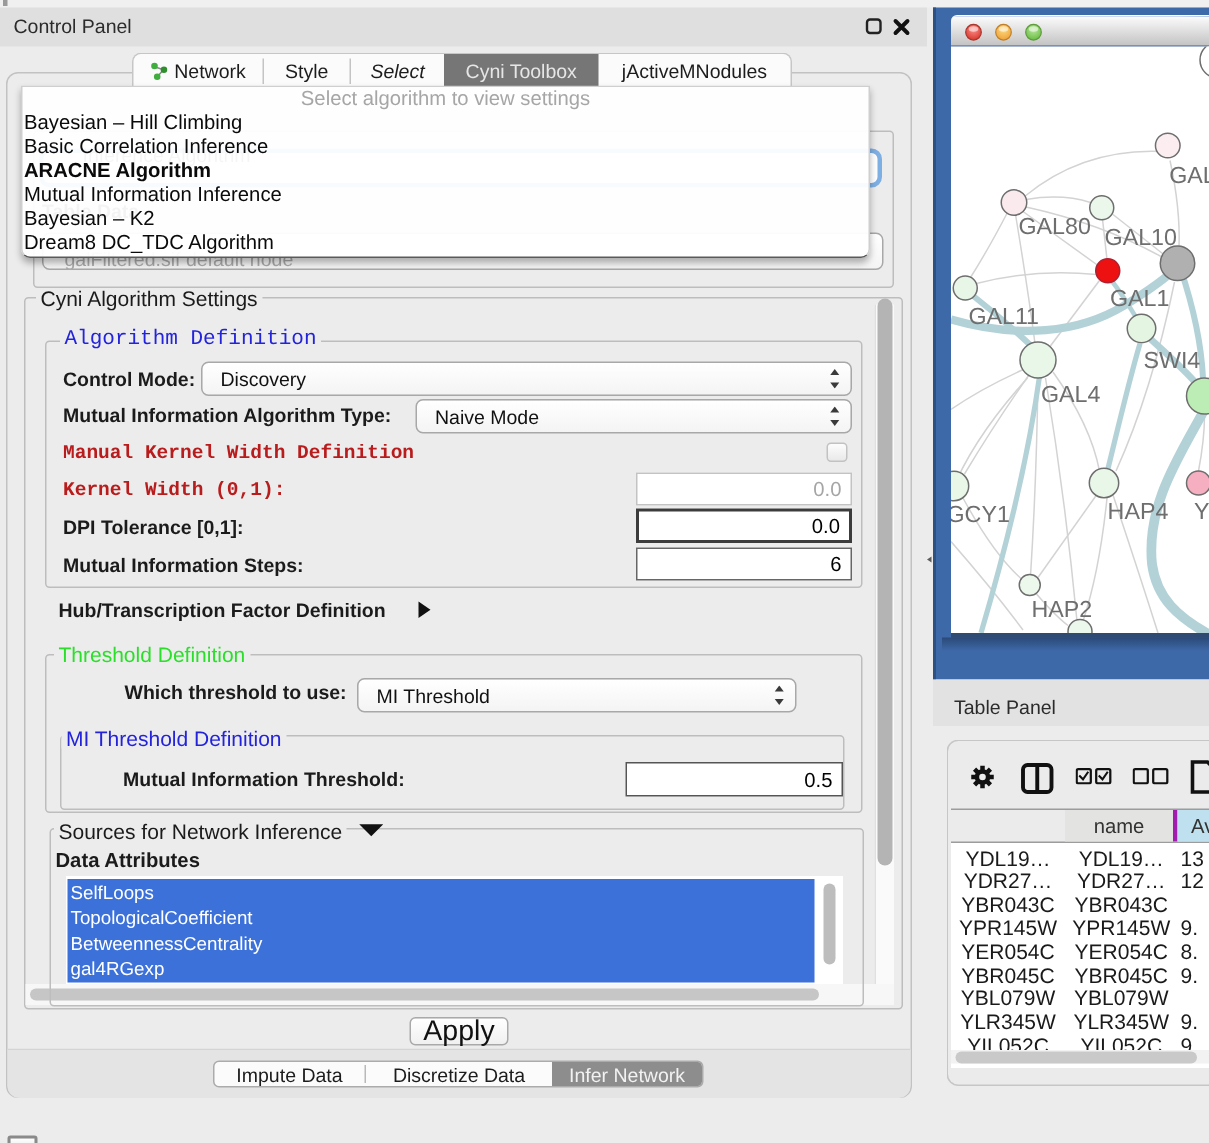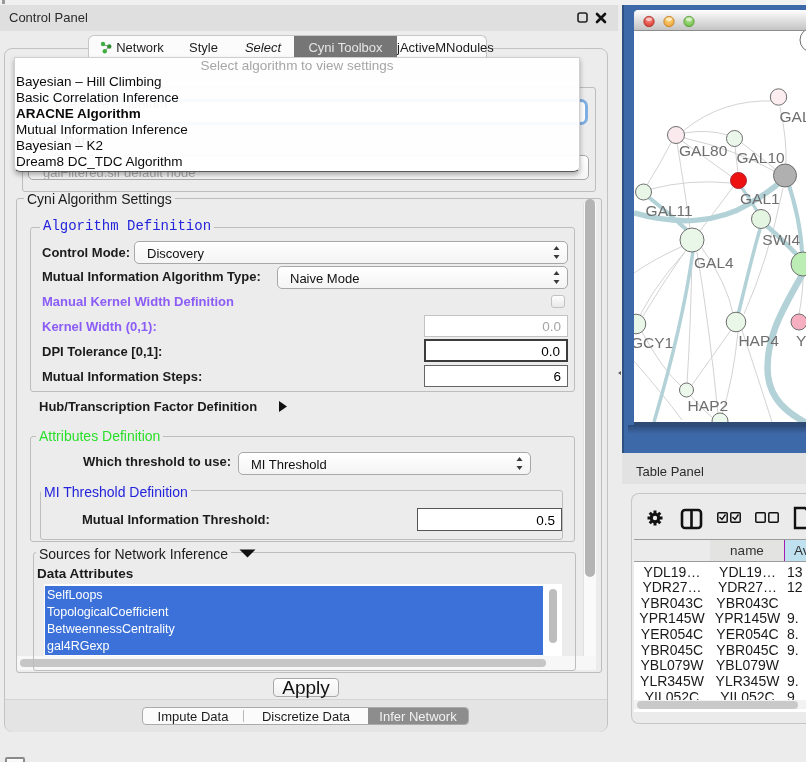--- a/index.html
+++ b/index.html
@@ -1,20 +1,20 @@
 <!DOCTYPE html>
 <html><head>
 <meta charset="utf-8">
 <style>
 html,body{margin:0;padding:0;}
 body{width:806px;height:762px;position:relative;overflow:hidden;background:#ececec;
   font-family:"Liberation Sans",sans-serif;-webkit-font-smoothing:antialiased;}
 .abs{position:absolute;}
 .lbl{font-size:13px;font-weight:bold;color:#1b1b1b;line-height:15px;white-space:nowrap;}
-.dis{color:#8b5cf6;}
+.dis{color:#b91c1c;font-family:Liberation Mono, monospace;}
 .combo{position:absolute;background:linear-gradient(#ffffff,#f4f4f4);border:1px solid #a8a8a8;border-radius:5px;
   font-size:13px;color:#111;}
 .combo .ctx{position:absolute;left:12px;top:50%;transform:translateY(-50%);}
 .field{position:absolute;background:#fff;font-size:13.5px;text-align:right;color:#000;}
 .field span{position:absolute;right:6px;top:50%;transform:translateY(-50%);}
 .gbox{position:absolute;border:1px solid #bdbdbd;border-radius:3px;}
 .gtitle{position:absolute;background:#ececec;padding:0 3px;font-size:14px;line-height:14px;white-space:nowrap;}
 </style>
 </head>
 <body>
@@ -26,21 +26,21 @@
 
 <svg class="abs" style="left:576px;top:11px;" width="14" height="14" viewBox="0 0 14 14">
  <rect x="2" y="2" width="9" height="9" rx="2" fill="none" stroke="#222" stroke-width="1.6"></rect>
 </svg>
 <svg class="abs" style="left:594px;top:11px;" width="14" height="14" viewBox="0 0 14 14">
  <path d="M3 3 L11 11 M11 3 L3 11" stroke="#111" stroke-width="2.6" stroke-linecap="round"></path>
 </svg>
 
 <div class="abs" style="left:4px;top:48px;width:604px;height:684px;border:1px solid #c2c2c2;border-radius:8px;background:#ececec;box-sizing:border-box;"></div>
 
-<div class="abs" style="left:88px;top:35px;width:399px;height:23px;background:#fbfbfb;border:1px solid #c6c6c6;border-bottom:none;border-radius:6px 6px 0 0;box-sizing:border-box;display:flex;align-items:center;font-size:13px;color:#1c1c1c;white-space:nowrap;">
+<div class="abs" style="left:88px;top:35px;width:440px;height:23px;background:#fbfbfb;border:1px solid #c6c6c6;border-bottom:none;border-radius:6px 6px 0 0;box-sizing:border-box;display:flex;align-items:center;font-size:13px;color:#1c1c1c;white-space:nowrap;">
   <div style="flex:0 0 86px;display:flex;align-items:center;justify-content:center;height:100%;">
     <svg width="12" height="13" viewBox="0 0 12 13" style="margin-right:4px;">
       <path d="M3 3.5 L9 5.5 M9 5.5 L5 10" stroke="#888" stroke-width="1"></path>
       <circle cx="3" cy="3" r="2.2" fill="#3fae3f"></circle>
         <circle cx="9.3" cy="5.5" r="2.2" fill="#2f8f2f"></circle>
         <circle cx="4.8" cy="10.2" r="2.2" fill="#3fae3f"></circle>
     </svg>Network</div>
   <div style="width:1px;height:17px;background:#c4c4c4;"></div>
   <div style="flex:0 0 57px;text-align:center;">Style</div>
   <div style="width:1px;height:17px;background:#c4c4c4;"></div>
@@ -99,21 +99,21 @@
 <div class="field" style="left:424px;top:365px;width:144px;height:22px;border:1px solid #666;box-sizing:border-box;">
     <span>6</span>
   </div>
 
 <div class="abs lbl" style="left:39px;top:398.5px;">Hub/Transcription Factor Definition</div>
 <svg class="abs" style="left:277px;top:400px;" width="12" height="13" viewBox="0 0 12 13">
     <path d="M2 1 L10 6.5 L2 12 Z" fill="#111"></path>
   </svg>
 
 <div class="gbox" style="left:30px;top:435.5px;width:543px;height:104.5px;"></div>
-<div class="gtitle" style="left:36px;top:429px;color:#2adf2a;">Attributes Definition</div>
+<div class="gtitle" style="left:36px;top:429px;color:#2adf2a;">Threshold Definition</div>
 <div class="abs lbl" style="left:83px;top:454px;">Which threshold to use:</div>
 <div class="combo" style="left:238px;top:452px;width:291px;height:21px;">
     <span class="ctx">MI Threshold</span>
   <svg width="7" height="13" viewBox="0 0 7 13" style="position:absolute;right:7px;top:4px;">
       <path d="M3.5 0 L6.5 4 H0.5 Z" fill="#3a3a3a"></path>
       <path d="M3.5 13 L6.5 9 H0.5 Z" fill="#3a3a3a"></path>
     </svg>
 </div>
 <div class="gbox" style="left:40px;top:490px;width:521px;height:48px;"></div>
 <div class="gtitle" style="left:41px;top:485px;color:#2323dc;">MI Threshold Definition</div>
@@ -282,21 +282,21 @@
 <svg class="abs" style="left:755px;top:512px;" width="25" height="11" viewBox="0 0 25 11">
   <rect x="0.8" y="0.8" width="9.4" height="9.4" rx="1" fill="none" stroke="#111" stroke-width="1.5"></rect>
   <rect x="13.8" y="0.8" width="9.4" height="9.4" rx="1" fill="none" stroke="#111" stroke-width="1.5"></rect>
 </svg>
 <svg class="abs" style="left:793px;top:506px;" width="20" height="24" viewBox="0 0 20 24">
   <path d="M2 2 H12 L18 8 V22 H2 Z" fill="none" stroke="#111" stroke-width="2.4"></path>
 </svg>
 
 <div class="abs" style="left:634px;top:539px;width:172px;height:23px;display:flex;font-size:13.5px;color:#333;border-top:1px solid #9c9c9c;border-bottom:1px solid #9c9c9c;box-sizing:border-box;">
   <div style="flex:0 0 76px;background:#bfe1ef;border-right:4px solid #0f766e;box-sizing:border-box;display:flex;align-items:center;justify-content:center;margin-top:44px;">shared…</div>
-  <div style="flex:0 0 75px;background:#e3e3e1;border-right:1px solid #a21caf;box-sizing:border-box;display:flex;align-items:center;justify-content:center;">name</div>
+  <div style="flex:0 0 75px;background:#e3e3e1;border-right:3px solid #a21caf;box-sizing:border-box;display:flex;align-items:center;justify-content:center;">name</div>
   <div style="flex:1;background:#bfe1ef;padding-left:9px;display:flex;align-items:center;">Avera</div>
 </div>
 <div class="abs" style="left:634px;top:562px;width:172px;height:150px;background:#fff;overflow:hidden;font-size:14px;color:#1a1a1a;">
   <div style="position:absolute;left:0;top:2.5px;width:76px;text-align:center;line-height:15.65px;">YDL19…<br>YDR27…<br>YBR043C<br>YPR145W<br>YER054C<br>YBR045C<br>YBL079W<br>YLR345W<br>YIL052C</div>
   <div style="position:absolute;left:76px;top:2.5px;width:75px;text-align:center;line-height:15.65px;">YDL19…<br>YDR27…<br>YBR043C<br>YPR145W<br>YER054C<br>YBR045C<br>YBL079W<br>YLR345W<br>YIL052C</div>
   <div style="position:absolute;left:153px;top:2.5px;width:40px;line-height:15.65px;">13<br>12<br>&nbsp;<br>9.<br>8.<br>9.<br>&nbsp;<br>9.<br>9.</div>
 </div>
 <div class="abs" style="left:634px;top:700px;width:172px;height:9px;background:#f2f2f2;"></div>
 <div class="abs" style="left:637px;top:700.5px;width:161px;height:8.5px;background:#c9c9c9;border-radius:4.5px;"></div>
 

